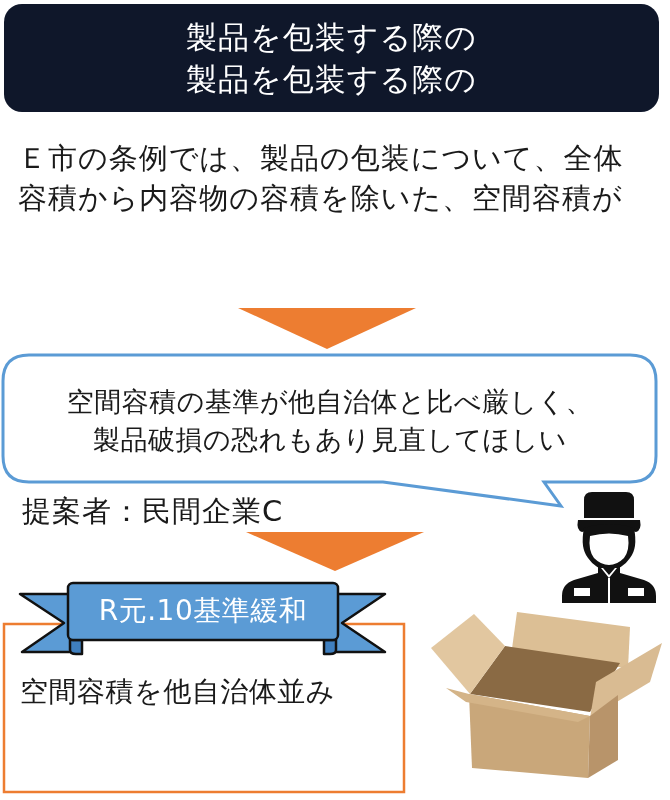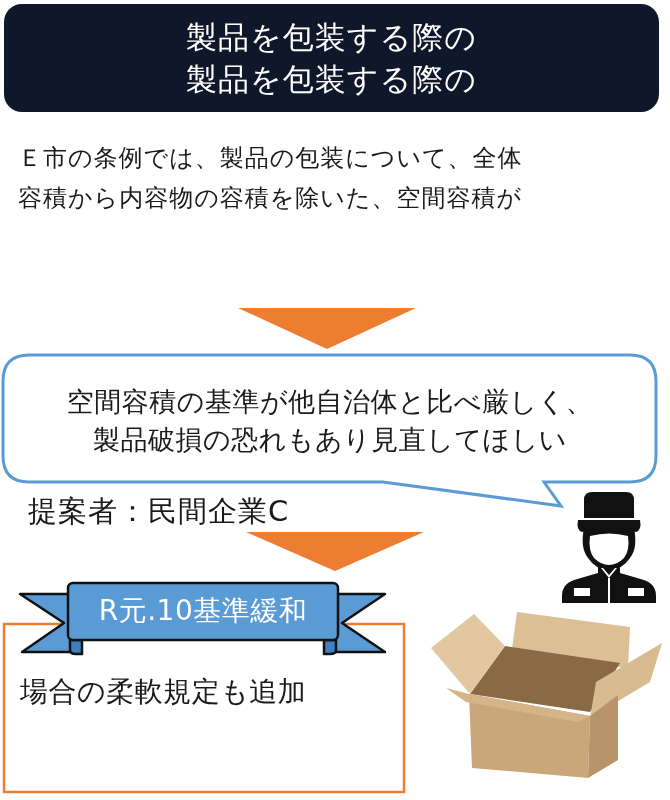--- a/index.html
+++ b/index.html
@@ -5,29 +5,29 @@
   html, body { margin: 0; padding: 0; background: #ffffff; }
   body { width: 670px; height: 800px; position: relative; overflow: hidden;
          font-family: "DejaVu Sans", "Liberation Sans", sans-serif; color: #1a1a1a; }
   .abs { position: absolute; }
 
   .header { left: 4px; top: 4px; width: 655px; height: 108px; background: #0f172a;
             border-radius: 18px; color: #fff; text-align: center;
             display: flex; flex-direction: column; justify-content: center; }
   .header .line { font-size: 31px; line-height: 42px; letter-spacing: 1px; font-weight: 300; }
 
-  .intro { left: 18px; top: 138px; width: 640px; font-size: 24px; line-height: 40px;
+  .intro { left: 18px; top: 138px; width: 640px; font-size: 29px; line-height: 40px;
            letter-spacing: 1px; }
   .intro .line { white-space: nowrap; display: block; }
 
   .bubble-text { left: 30px; top: 383px; width: 600px; text-align: center;
                  font-size: 27px; line-height: 38px; letter-spacing: 0.5px; }
   .bubble-text .line { display: block; white-space: nowrap; }
 
-  .proposer { left: 28px; top: 493px; font-size: 29px; line-height: 36px; letter-spacing: 1px; }
+  .proposer { left: 22px; top: 493px; font-size: 29px; line-height: 36px; letter-spacing: 1px; }
   .result-text { left: 20px; top: 673px; width: 380px; font-size: 28px; line-height: 37px;
                  letter-spacing: 0.5px; }
   .result-text .line { display: block; white-space: nowrap; }
 
   .banner-label { left: 68px; top: 585px; width: 270px; height: 44px; color: #fff;
                   font-size: 28px; line-height: 52px; text-align: center; letter-spacing: 0.5px; }
 </style>
 </head>
 <body>
 
@@ -104,14 +104,14 @@
 <div class="abs bubble-text">
   <span class="line">空間容積の基準が他自治体と比べ厳しく、</span>
   <span class="line">製品破損の恐れもあり見直してほしい</span>
 </div>
 
 <div class="abs proposer">提案者：民間企業C</div>
 
 <div class="abs banner-label">R元.10基準緩和</div>
 
 <div class="abs result-text">
-  <span class="line">場合の柔軟規定も追加</span>
+  <span class="line">空間容積を他自治体並み</span>
 </div>
 
 </body></html>

